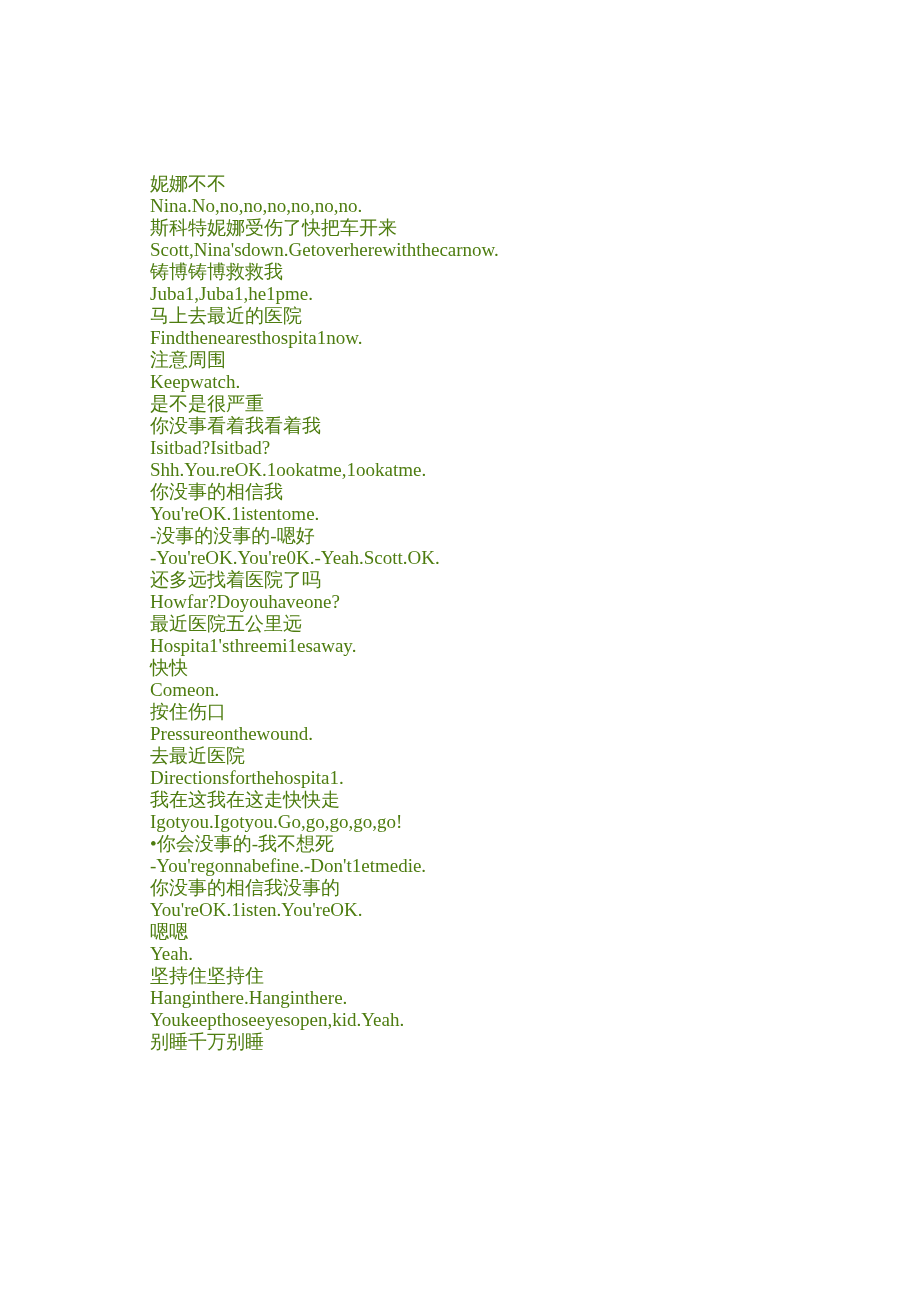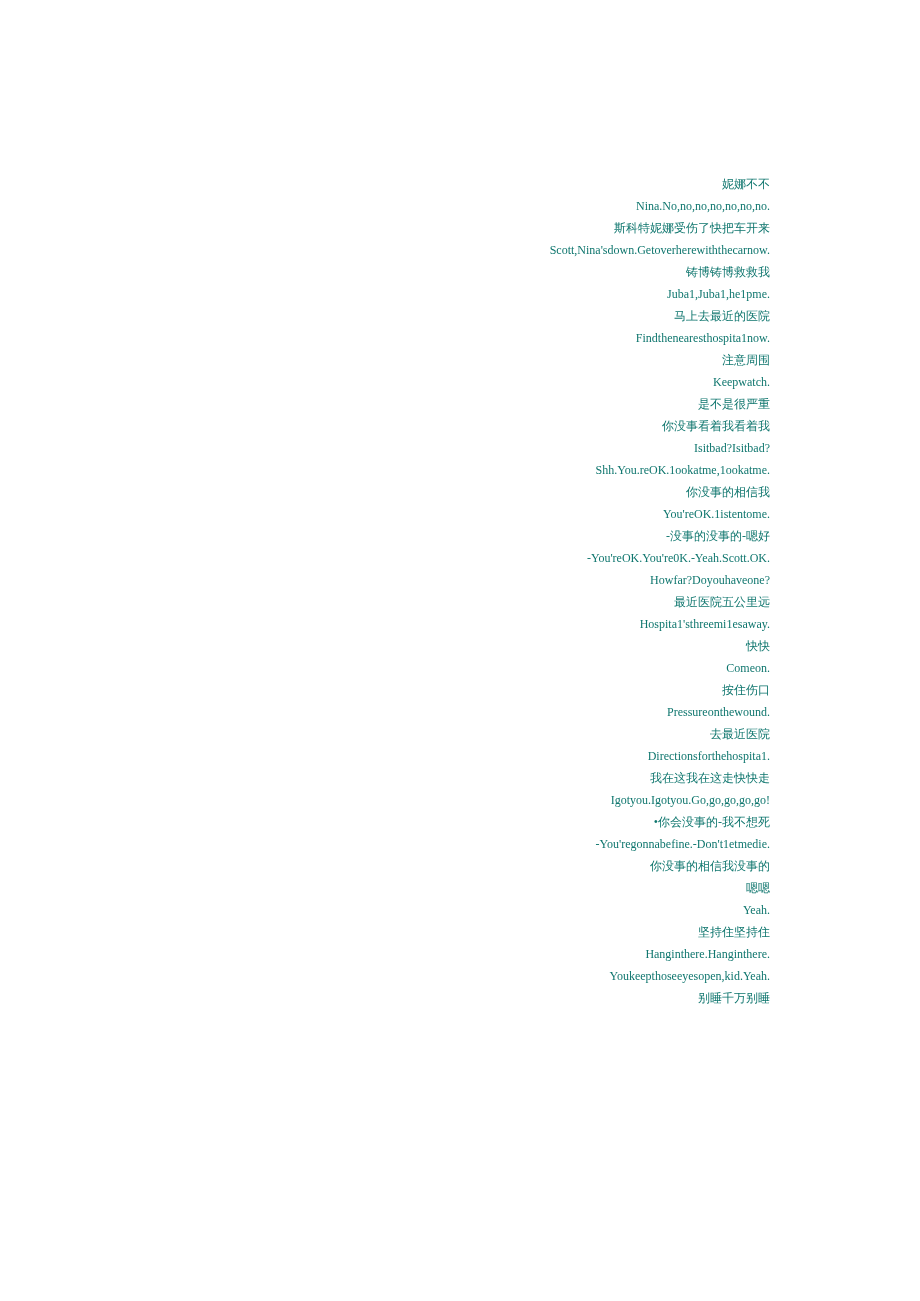--- a/index.html
+++ b/index.html
@@ -6,25 +6,24 @@
     margin: 0;
     padding: 0;
     background: #ffffff;
     font-family: "Times New Roman", "SimSun", serif;
     width: 920px;
   }
   .page {
     padding: 173px 150px 100px 150px;
   }
   .line {
-    font-size: 12px;
+    font-size: 19px;
     line-height: 22px;
-    color: #0f766e;
+    color: #4d7c0f;
     white-space: pre;
-    text-align: right;
   }
 </style>
 </head>
 <body>
 
 <div class="page">
   <div class="line">妮娜不不</div>
   <div class="line">Nina.No,no,no,no,no,no,no.</div>
   <div class="line">斯科特妮娜受伤了快把车开来</div>
   <div class="line">Scott,Nina'sdown.Getoverherewiththecarnow.</div>
@@ -35,33 +34,35 @@
   <div class="line">注意周围</div>
   <div class="line">Keepwatch.</div>
   <div class="line">是不是很严重</div>
   <div class="line">你没事看着我看着我</div>
   <div class="line">Isitbad?Isitbad?</div>
   <div class="line">Shh.You.reOK.1ookatme,1ookatme.</div>
   <div class="line">你没事的相信我</div>
   <div class="line">You'reOK.1istentome.</div>
   <div class="line">-没事的没事的-嗯好</div>
   <div class="line">-You'reOK.You're0K.-Yeah.Scott.OK.</div>
+  <div class="line">还多远找着医院了吗</div>
   <div class="line">Howfar?Doyouhaveone?</div>
   <div class="line">最近医院五公里远</div>
   <div class="line">Hospita1'sthreemi1esaway.</div>
   <div class="line">快快</div>
   <div class="line">Comeon.</div>
   <div class="line">按住伤口</div>
   <div class="line">Pressureonthewound.</div>
   <div class="line">去最近医院</div>
   <div class="line">Directionsforthehospita1.</div>
   <div class="line">我在这我在这走快快走</div>
   <div class="line">Igotyou.Igotyou.Go,go,go,go,go!</div>
   <div class="line">•你会没事的-我不想死</div>
   <div class="line">-You'regonnabefine.-Don't1etmedie.</div>
   <div class="line">你没事的相信我没事的</div>
+  <div class="line">You'reOK.1isten.You'reOK.</div>
   <div class="line">嗯嗯</div>
   <div class="line">Yeah.</div>
   <div class="line">坚持住坚持住</div>
   <div class="line">Hanginthere.Hanginthere.</div>
   <div class="line">Youkeepthoseeyesopen,kid.Yeah.</div>
   <div class="line">别睡千万别睡</div>
 </div>
 
 </body></html>

